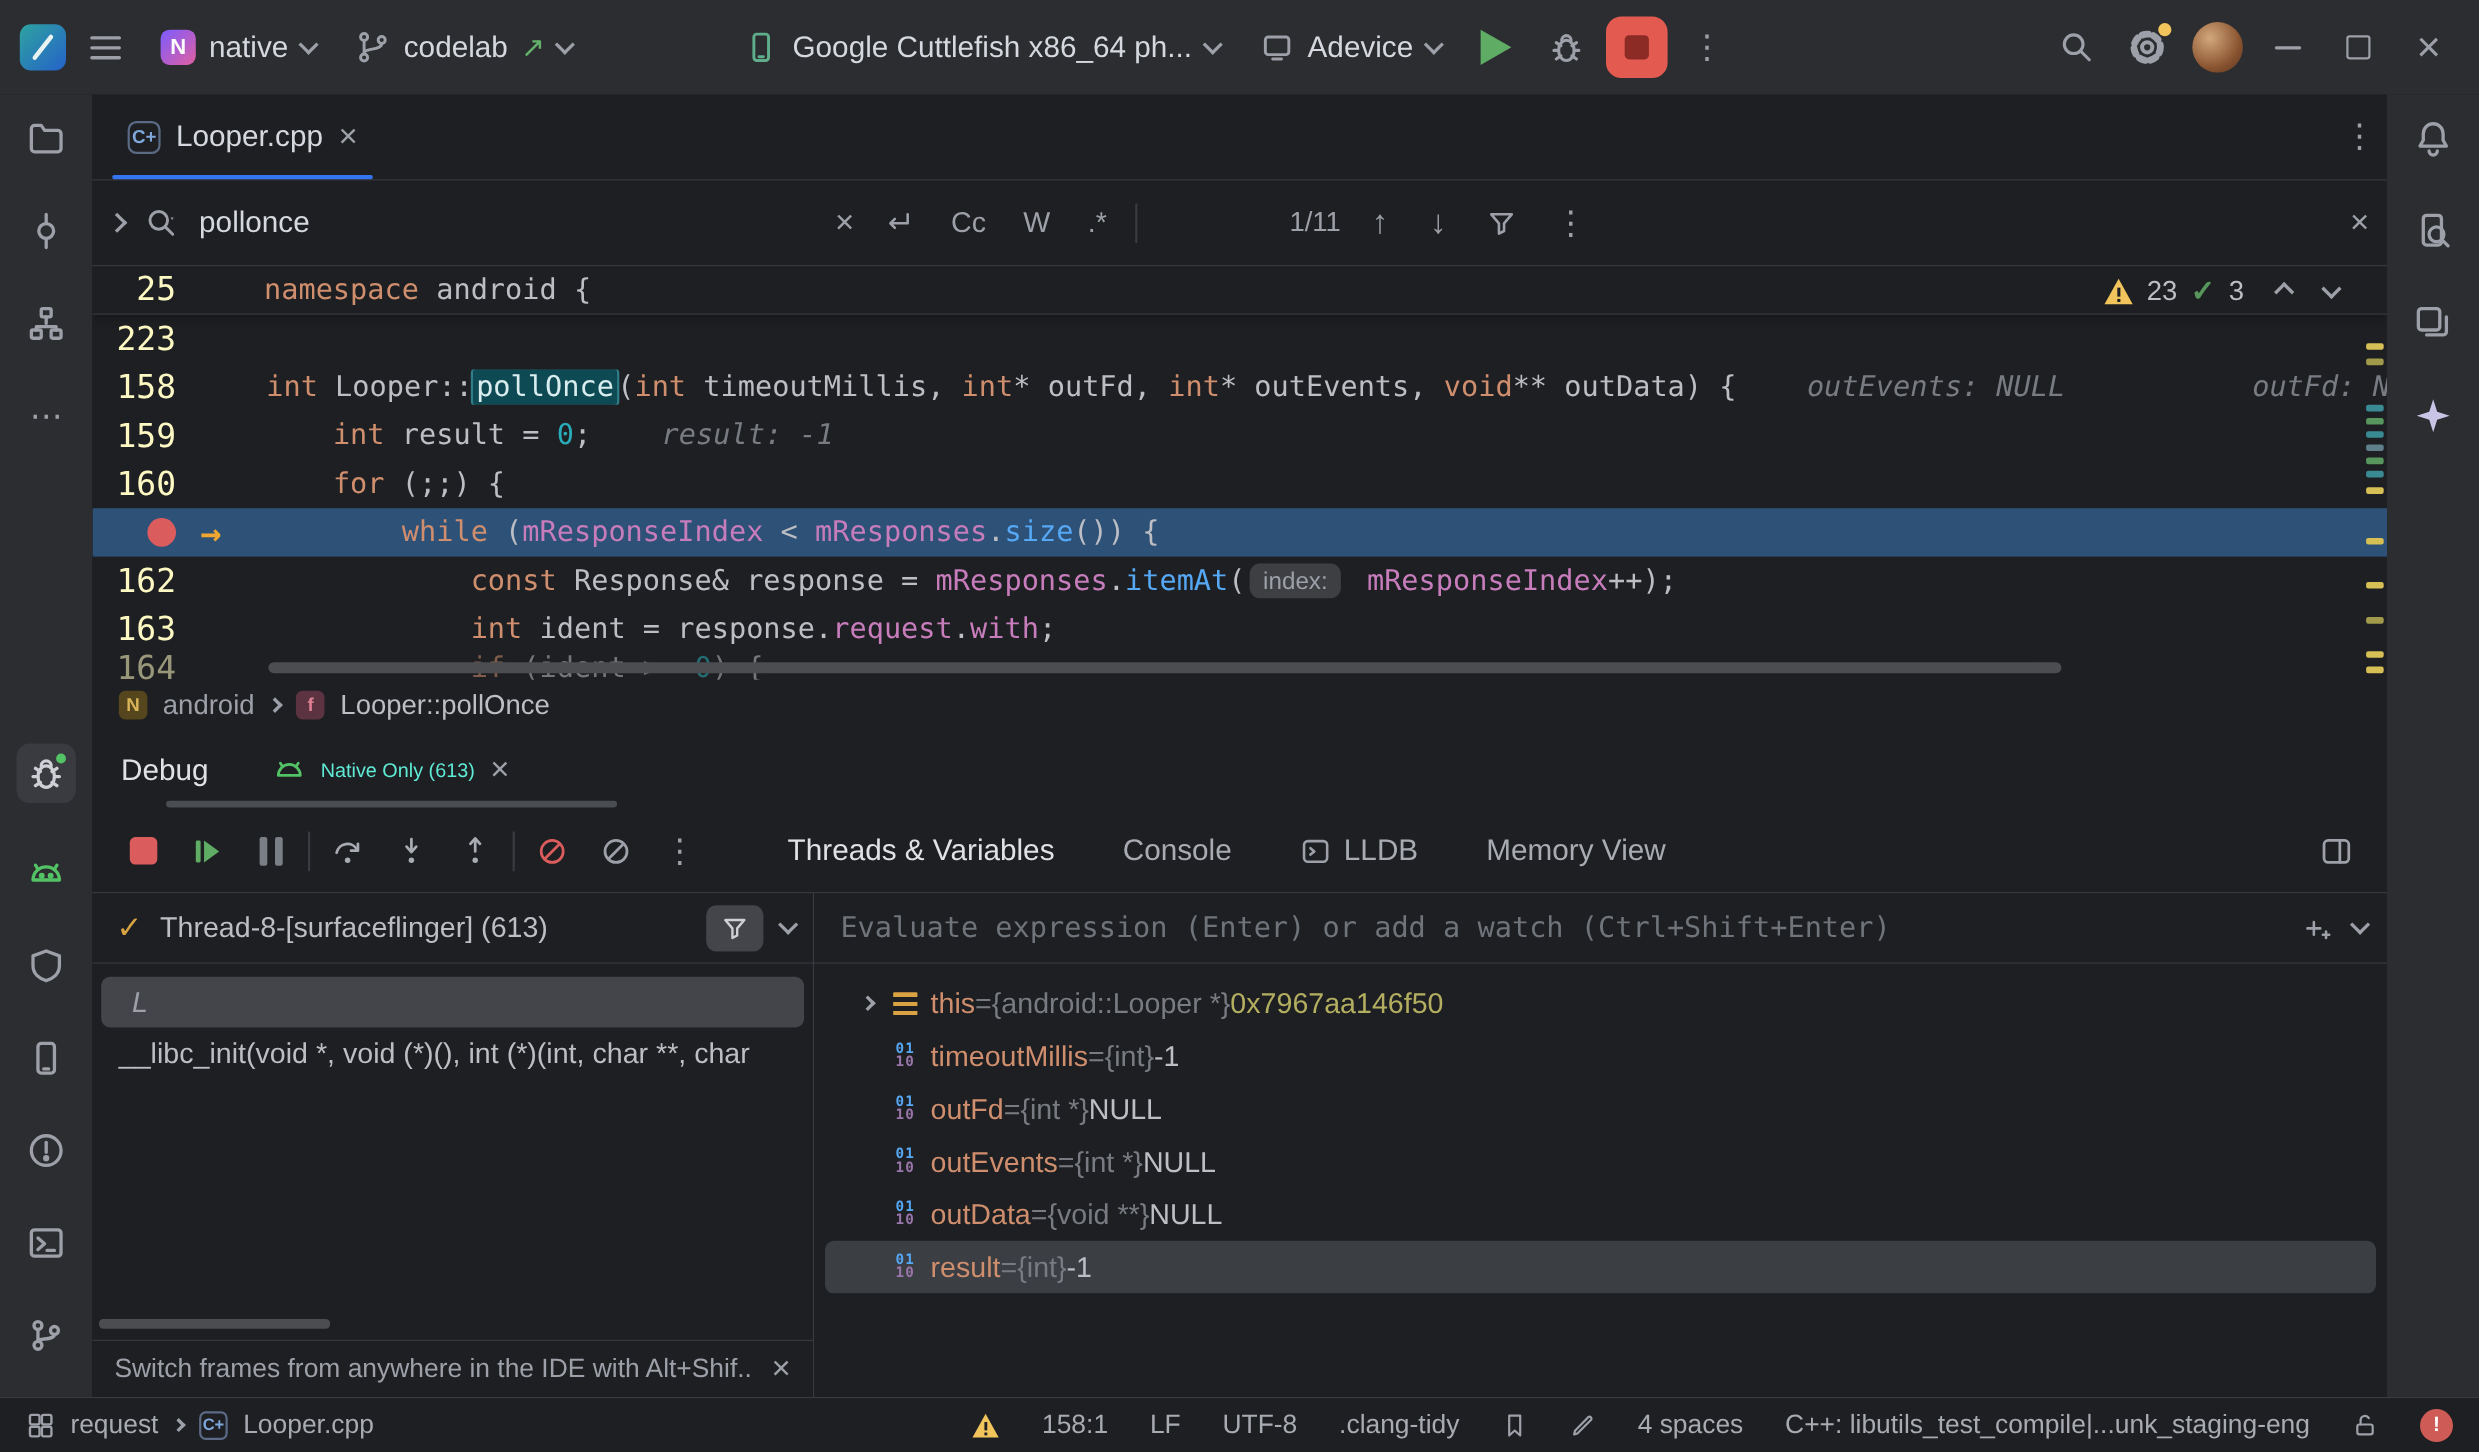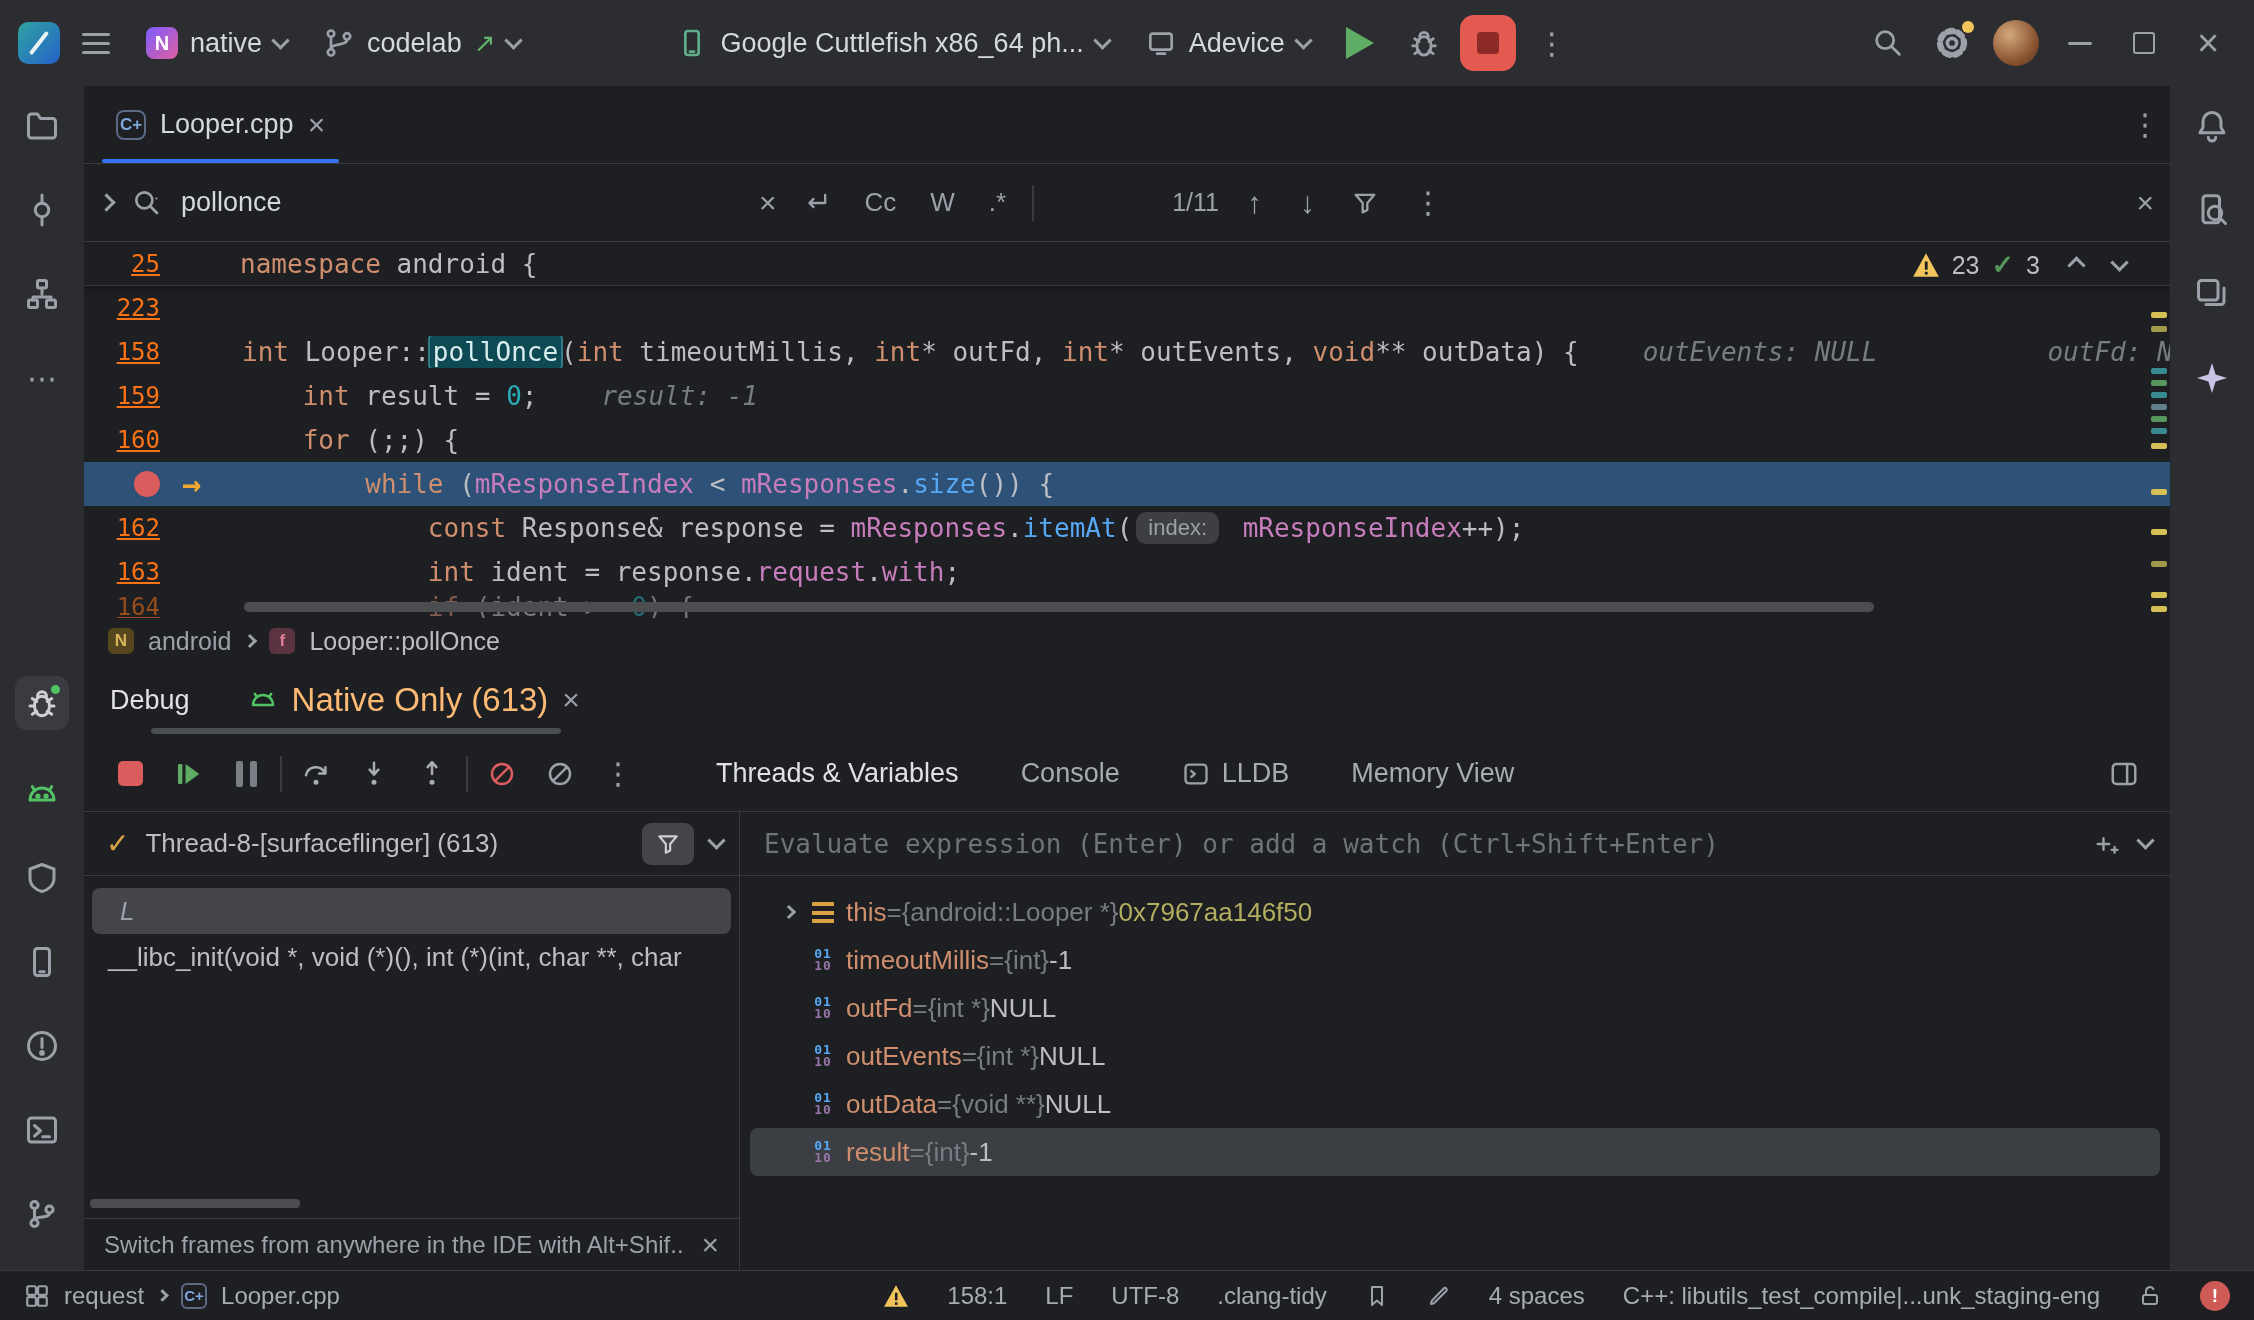--- a/index.html
+++ b/index.html
@@ -73,21 +73,21 @@
   .nav-arrow{color:var(--dim);font-size:30px;background:none;border:none;cursor:pointer;padding:4px 10px;}
   .search-close{margin-left:auto;}
 
   
   .editor{height:376px;position:relative;overflow:hidden;flex:none;font-family:"DejaVu Sans Mono",monospace;}
   .code-row{display:flex;height:44px;align-items:center;font-size:26px;}
   .code-row.sticky{border-bottom:1px solid var(--border);box-shadow:0 4px 8px rgba(0,0,0,.28);}
   .code-row.exec{background:var(--exec);}
   .code-row.partial{height:26px;overflow:hidden;opacity:.55;}
   .lnum{width:80px;flex:none;display:flex;align-items:center;justify-content:flex-end;padding-right:4px;
-    color:#f97316;font-size:24px;text-decoration:underline;}
+    color:#fef9c3;font-size:30px;}
   .gspace{width:76px;flex:none;display:flex;align-items:center;padding-left:18px;}
   .bp-dot{width:26px;height:26px;border-radius:50%;background:var(--bp);display:inline-block;}
   .exec-arrow{color:#f0a732;font-size:32px;font-weight:bold;line-height:1;}
   .code-text{flex:1;white-space:pre;overflow:hidden;display:flex;align-items:center;}
   .tk-kw{color:var(--kw);} .tk-pl{color:var(--text);} .tk-fld{color:var(--fld);}
   .tk-fn{color:var(--fn);} .tk-num{color:var(--num);}
   .tk-match{color:#d9edef;background:#0d4a54;outline:2px solid #2f7e8a;border-radius:3px;padding:1px 3px;}
   .chip-hint{background:#3d3f43;color:var(--dim);border-radius:10px;padding:3px 12px;font-size:22px;
     font-family:"Liberation Sans",sans-serif;margin:0 8px 0 4px;}
   .dbg-hint{color:var(--hint);font-style:italic;margin-left:64px;}
@@ -106,21 +106,21 @@
   .crumb-badge{width:26px;height:26px;border-radius:6px;display:flex;align-items:center;justify-content:center;
     font-size:17px;font-weight:bold;flex:none;}
   .badge-ns{background:#55461d;color:#d9b55a;}
   .badge-fn{background:#5c3340;color:#e08097;}
   .crumb-dim{color:var(--dim);} .crumb-cur{color:var(--text);}
 
   
   .dbg-header{height:72px;display:flex;align-items:center;padding:0 26px;gap:58px;position:relative;flex:none;}
   .dbg-title{font-size:27px;color:#dfe1e5;}
   .session-tab{display:flex;align-items:center;gap:14px;cursor:pointer;}
-  .session-label{font-size:33px;color:#fdba74;}
+  .session-label{font-size:18px;color:#5eead4;}
   .dbg-tabs-scroll{position:absolute;left:67px;bottom:2px;width:410px;height:6px;border-radius:3px;background:#4a4d51;}
 
   
   .dbg-toolbar{height:76px;display:flex;align-items:center;padding:0 22px;gap:10px;border-bottom:1px solid var(--border);flex:none;}
   .db-btn{width:48px;height:48px;border:none;background:none;border-radius:10px;display:flex;align-items:center;justify-content:center;cursor:pointer;flex:none;}
   .stop-mini{width:25px;height:25px;border-radius:5px;background:var(--bp);}
   .pause-bars{display:flex;gap:7px;} .pause-bars i{width:7px;height:26px;background:#7a7e85;border-radius:2px;display:block;}
   .dots{color:var(--dim);font-size:30px;}
   .dbg-tabs{display:flex;align-items:center;gap:62px;margin-left:64px;font-size:27px;}
   .dbg-tab{background:none;border:none;color:#a8abb2;font-size:27px;cursor:pointer;display:flex;align-items:center;gap:12px;font-family:"Liberation Sans",sans-serif;}

